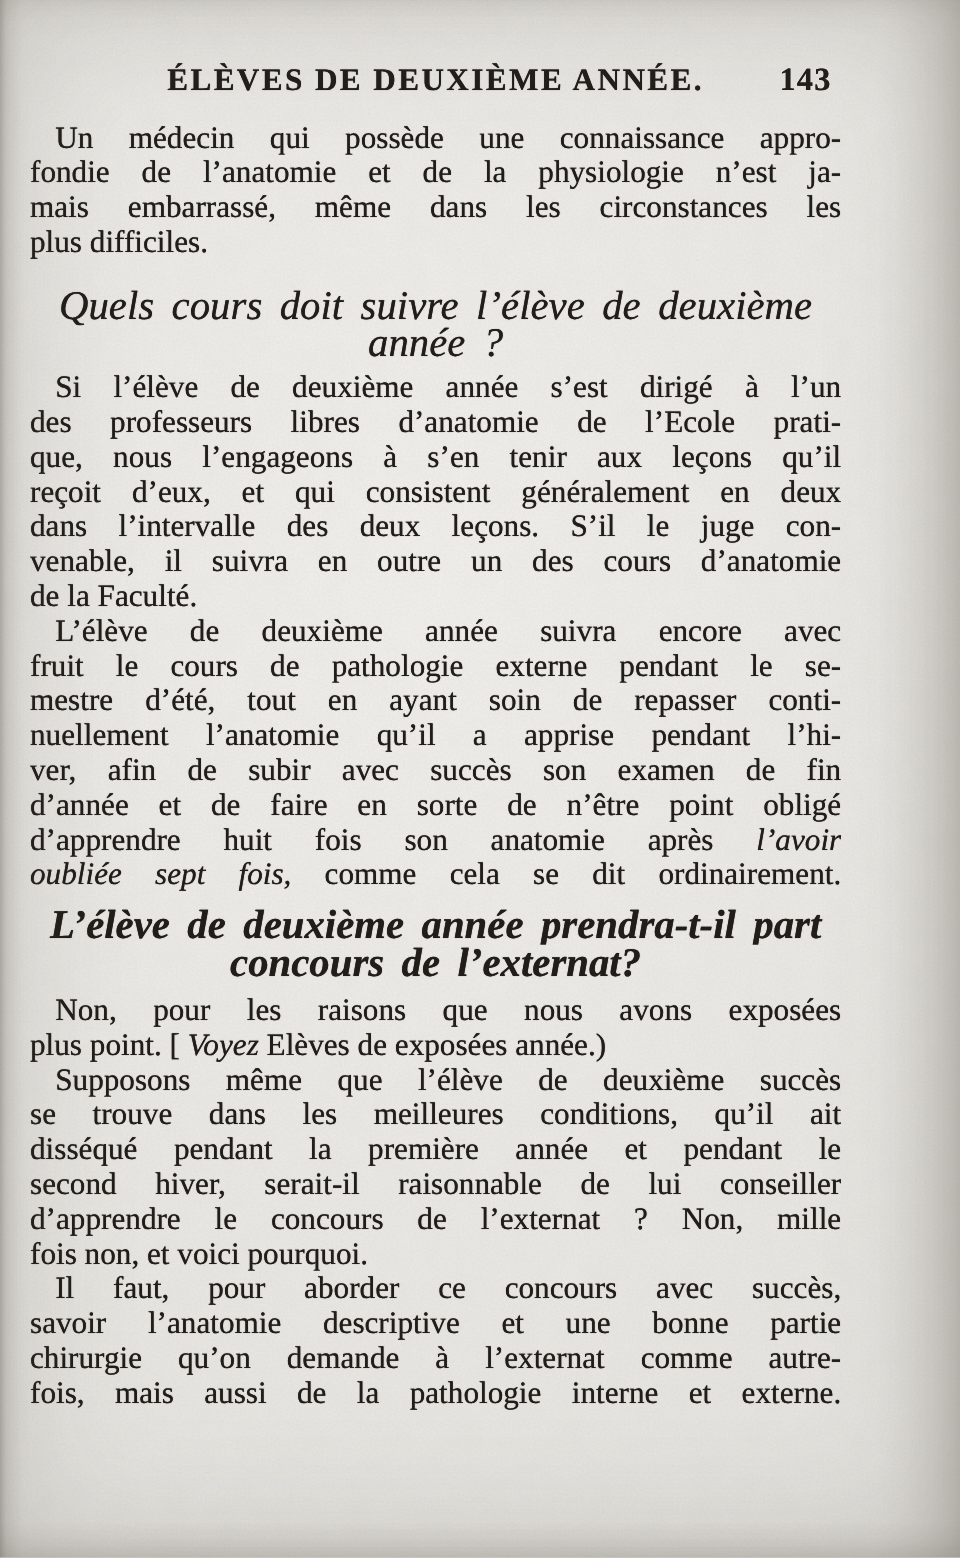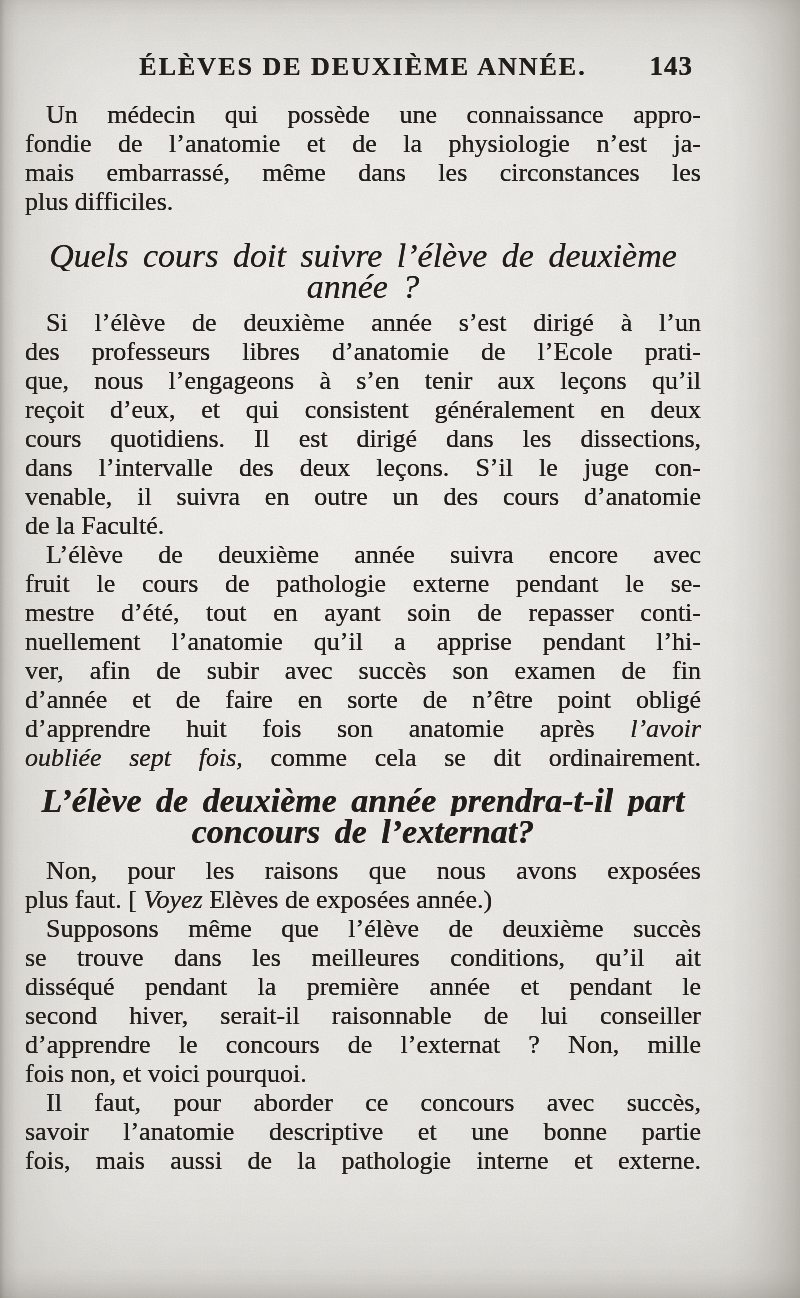--- a/index.html
+++ b/index.html
@@ -99,52 +99,52 @@
         </div>
         <div class="heading" data-name="heading-quels-cours">
           <div class="line" data-name="text-line"><span class="rm" data-name="text-segment">Quels cours doit suivre l’élève de deuxième</span></div>
           <div class="line" data-name="text-line"><span class="rm" data-name="text-segment">année ?</span></div>
         </div>
         <div class="paragraph" data-name="para-si-eleve">
           <div class="line just" data-name="text-line"><span class="rm" data-name="text-segment">Si l’élève de deuxième année s’est dirigé à l’un</span></div>
           <div class="line just" data-name="text-line"><span class="rm" data-name="text-segment">des professeurs libres d’anatomie de l’Ecole prati-</span></div>
           <div class="line just" data-name="text-line"><span class="rm" data-name="text-segment">que, nous l’engageons à s’en tenir aux leçons qu’il</span></div>
           <div class="line just" data-name="text-line"><span class="rm" data-name="text-segment">reçoit d’eux, et qui consistent généralement en deux</span></div>
-          <div class="line just" data-name="text-line"><span class="rm" data-name="text-segment">cours quotidiens. Il est dirigé dans les dissections,</span></div>
           <div class="line just" data-name="text-line"><span class="rm" data-name="text-segment">dans l’intervalle des deux leçons. S’il le juge con-</span></div>
           <div class="line just" data-name="text-line"><span class="rm" data-name="text-segment">venable, il suivra en outre un des cours d’anatomie</span></div>
           <div class="line last" data-name="text-line"><span class="rm" data-name="text-segment">de la Faculté.</span></div>
         </div>
         <div class="paragraph" data-name="para-eleve-suivra">
           <div class="line just" data-name="text-line"><span class="rm" data-name="text-segment">L’élève de deuxième année suivra encore avec</span></div>
           <div class="line just" data-name="text-line"><span class="rm" data-name="text-segment">fruit le cours de pathologie externe pendant le se-</span></div>
           <div class="line just" data-name="text-line"><span class="rm" data-name="text-segment">mestre d’été, tout en ayant soin de repasser conti-</span></div>
           <div class="line just" data-name="text-line"><span class="rm" data-name="text-segment">nuellement l’anatomie qu’il a apprise pendant l’hi-</span></div>
           <div class="line just" data-name="text-line"><span class="rm" data-name="text-segment">ver, afin de subir avec succès son examen de fin</span></div>
           <div class="line just" data-name="text-line"><span class="rm" data-name="text-segment">d’année et de faire en sorte de n’être point obligé</span></div>
           <div class="line just" data-name="text-line"><span class="rm" data-name="text-segment">d’apprendre huit fois son anatomie après </span><span class="it" data-name="italic-text-segment">l’avoir</span></div>
           <div class="line just" data-name="text-line"><span class="it" data-name="italic-text-segment">oubliée sept fois,</span><span class="rm" data-name="text-segment"> comme cela se dit ordinairement.</span></div>
         </div>
         <div class="heading" data-name="heading-concours">
           <div class="line" data-name="text-line"><span class="rm" data-name="text-segment">L’élève de deuxième année prendra-t-il part au</span></div>
           <div class="line" data-name="text-line"><span class="rm" data-name="text-segment">concours de l’externat?</span></div>
         </div>
         <div class="paragraph" data-name="para-non-raisons">
           <div class="line just" data-name="text-line"><span class="rm" data-name="text-segment">Non, pour les raisons que nous avons exposées</span></div>
-          <div class="line last" data-name="text-line"><span class="rm" data-name="text-segment">plus faut. [ </span><span class="it" data-name="italic-text-segment">Voyez</span><span class="rm" data-name="text-segment"> Elèves de exposées année.)</span></div>
+          <div class="line last" data-name="text-line"><span class="rm" data-name="text-segment">plus point. [ </span><span class="it" data-name="italic-text-segment">Voyez</span><span class="rm" data-name="text-segment"> Elèves de exposées année.)</span></div>
         </div>
         <div class="paragraph" data-name="para-supposons">
           <div class="line just" data-name="text-line"><span class="rm" data-name="text-segment">Supposons même que l’élève de deuxième succès</span></div>
           <div class="line just" data-name="text-line"><span class="rm" data-name="text-segment">se trouve dans les meilleures conditions, qu’il ait</span></div>
           <div class="line just" data-name="text-line"><span class="rm" data-name="text-segment">disséqué pendant la première année et pendant le</span></div>
           <div class="line just" data-name="text-line"><span class="rm" data-name="text-segment">second hiver, serait-il raisonnable de lui conseiller</span></div>
           <div class="line just" data-name="text-line"><span class="rm" data-name="text-segment">d’apprendre le concours de l’externat ? Non, mille</span></div>
           <div class="line last" data-name="text-line"><span class="rm" data-name="text-segment">fois non, et voici pourquoi.</span></div>
         </div>
         <div class="paragraph" data-name="para-il-faut">
           <div class="line just" data-name="text-line"><span class="rm" data-name="text-segment">Il faut, pour aborder ce concours avec succès,</span></div>
           <div class="line just" data-name="text-line"><span class="rm" data-name="text-segment">savoir l’anatomie descriptive et une bonne partie</span></div>
+          <div class="line just" data-name="text-line"><span class="rm" data-name="text-segment">chirurgie qu’on demande à l’externat comme autre-</span></div>
           <div class="line just" data-name="text-line"><span class="rm" data-name="text-segment">fois, mais aussi de la pathologie interne et externe.</span></div>
         </div>
       </div>
   </div>
 
 </div>
 
 </body></html>

